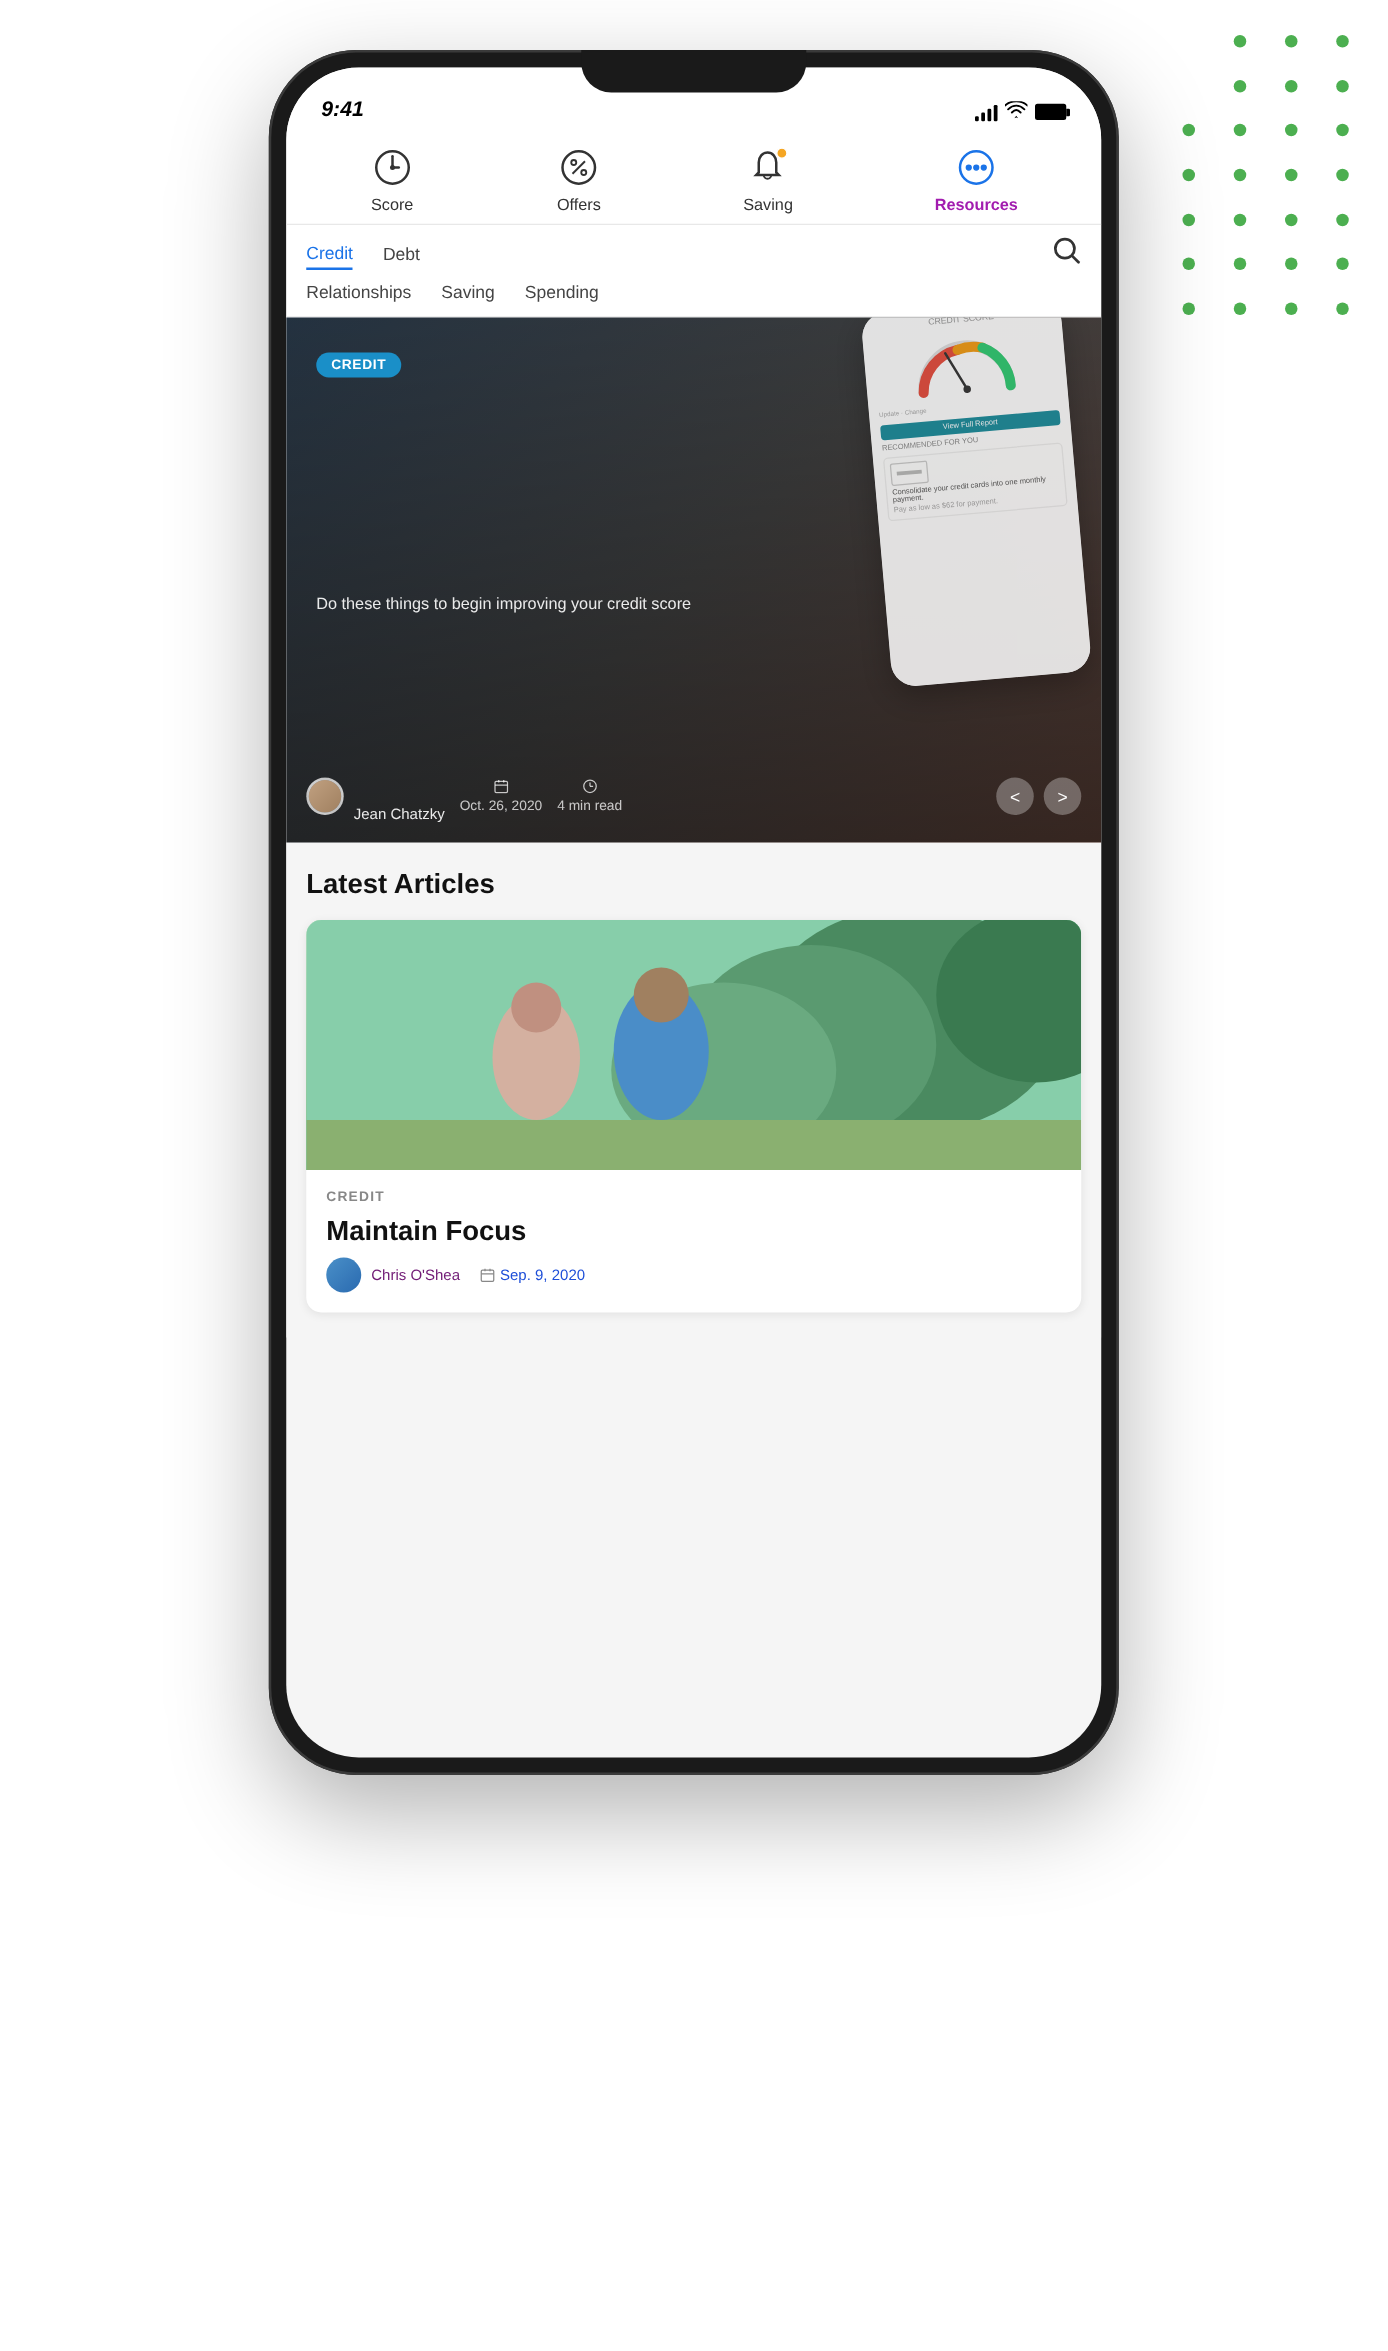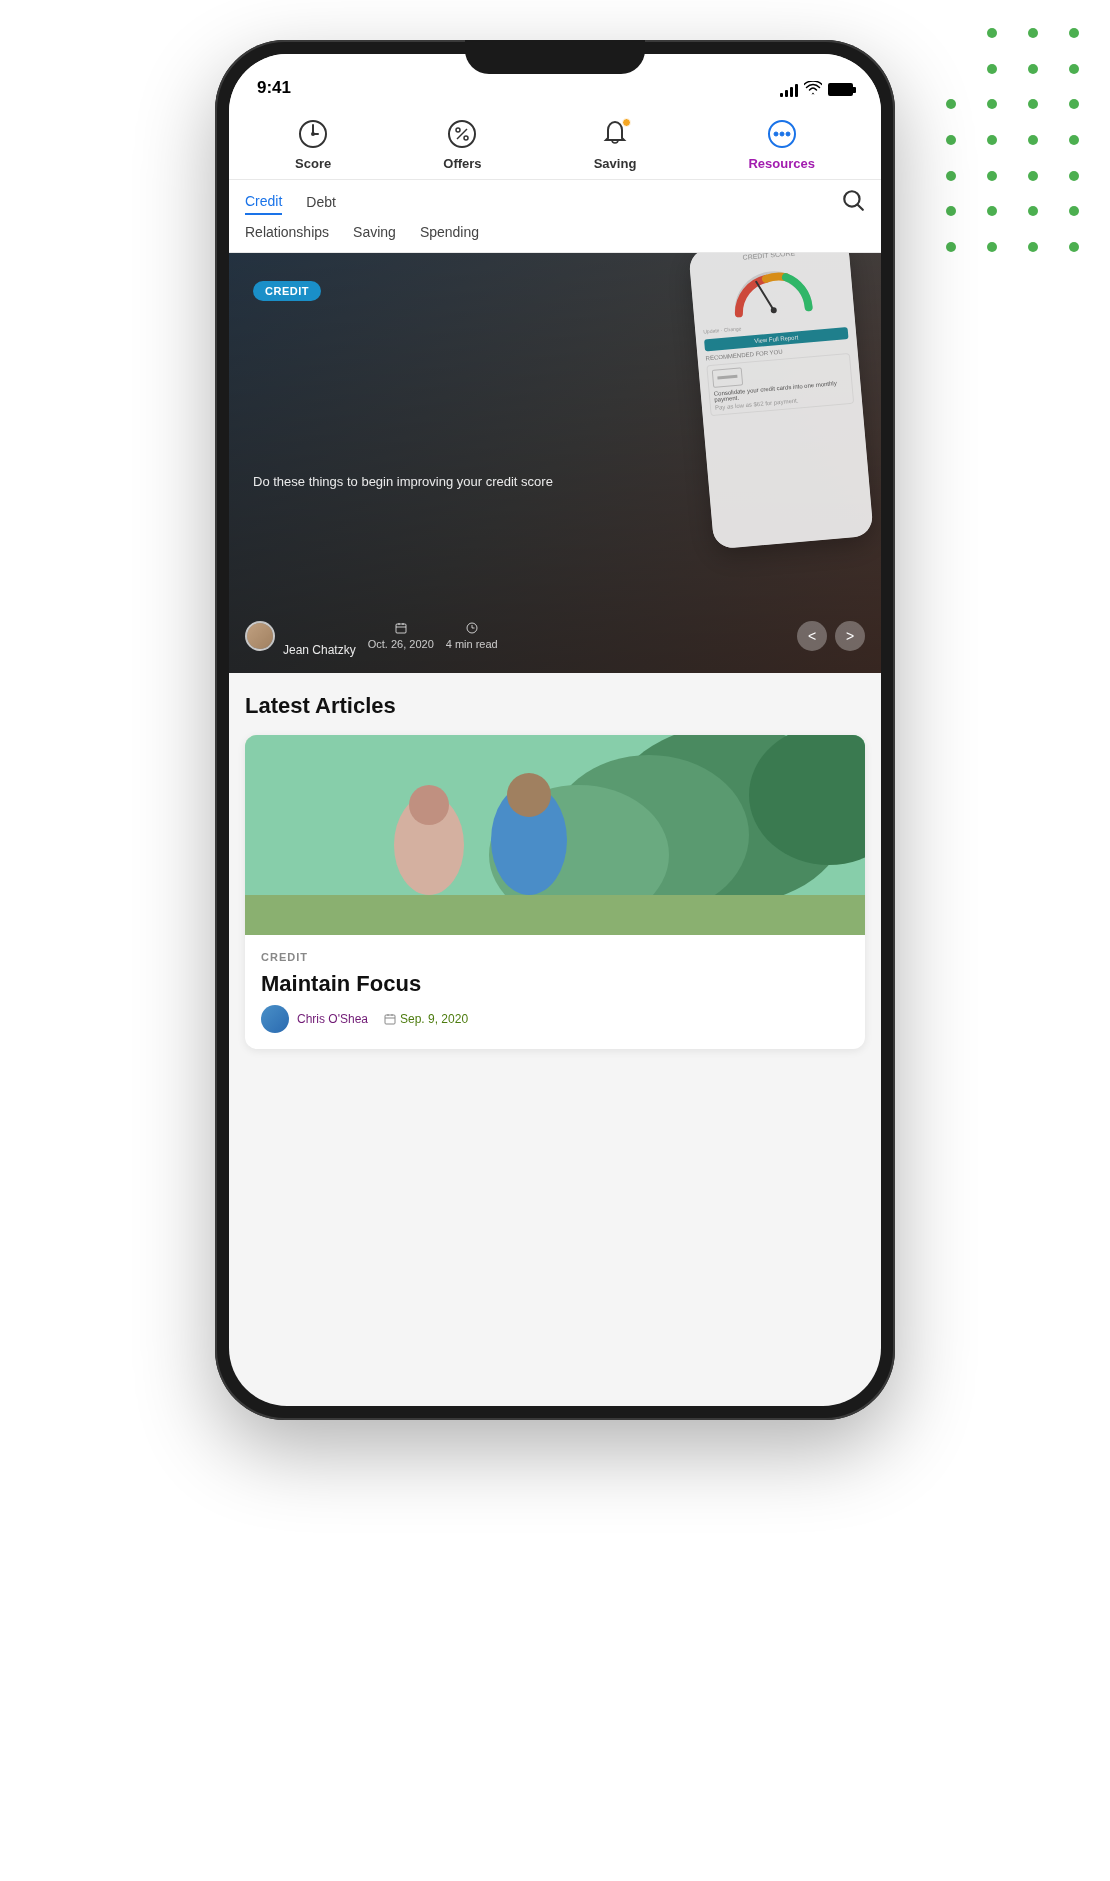--- a/index.html
+++ b/index.html
@@ -82,20 +82,21 @@
     
     .status-bar {
       position: relative;
       height: 50px;
       background: #ffffff;
       display: flex;
       align-items: flex-end;
       padding: 0 28px 6px;
       justify-content: space-between;
       z-index: 5;
+      font-style: italic;
     }
     .status-time {
       font-size: 17px;
       font-weight: 600;
       color: #000;
     }
     .status-icons {
       display: flex;
       align-items: center;
       gap: 6px;
@@ -152,21 +153,21 @@
     }
     .nav-tab-icon {
       width: 36px;
       height: 36px;
       display: flex;
       align-items: center;
       justify-content: center;
     }
     .nav-tab-label {
       font-size: 13px;
-      font-weight: 700;
+      font-weight: 400;
       color: #333;
     }
     .nav-tab.active .nav-tab-label {
       color: #1a73e8;
       font-weight: 600;
     }
     .nav-tab.active .nav-tab-icon svg circle,
     .nav-tab.active .nav-tab-icon svg path {
       stroke: #1a73e8;
     }
@@ -436,21 +437,21 @@
     .article-author {
       font-size: 12px;
       font-weight: 400;
       color: #701a75;
     }
     .article-date {
       display: flex;
       align-items: center;
       gap: 4px;
       font-size: 12px;
-      color: #4d7c0f;
+      color: #1d4ed8;
       margin-left: 8px;
     }
   </style>
 </head>
 <body>
 
 <div class="dots-pattern">
 
   <div style="grid-column:6;grid-row:1;" class="dot"></div>
   <div style="grid-column:7;grid-row:1;" class="dot"></div>

